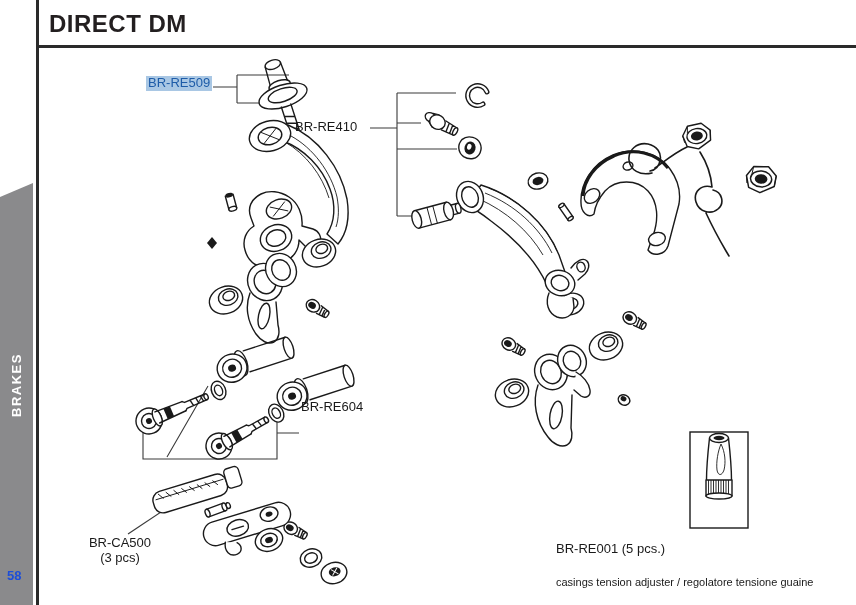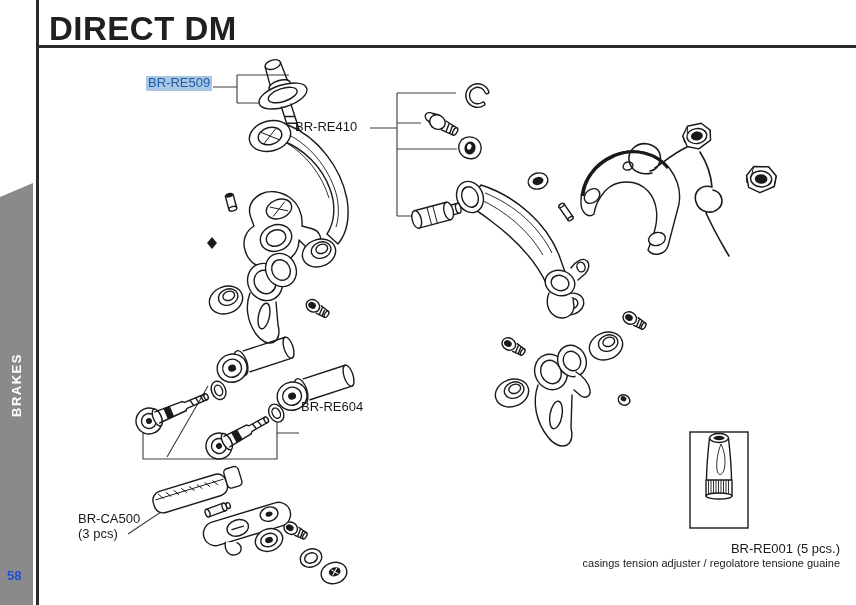--- a/index.html
+++ b/index.html
@@ -10,30 +10,30 @@
   
   .gray-strip { position:absolute; left:0; top:183px; width:33px; height:422px;
     background:#8a8a8c; clip-path:polygon(0 14px,100% 0,100% 100%,0 100%); }
   .sidebar-label { position:absolute; left:-21px; top:377px; width:75px; height:16px;
     transform:rotate(-90deg); color:#fff; font-size:13px; font-weight:bold;
     letter-spacing:1.5px; text-align:center; }
   .page-number { position:absolute; left:7px; top:568px; color:#1d4ed8;
     font-weight:bold; font-size:13px; }
   .vrule { position:absolute; left:36px; top:0; width:3px; height:605px; background:#2a2a2a; }
   .hrule { position:absolute; left:36px; top:45px; width:820px; height:3px; background:#2a2a2a; }
-  .title { position:absolute; left:49px; top:10px; margin:0; font-size:33px;
+  .title { position:absolute; left:49px; top:10px; margin:0; font-size:24px;
     font-weight:bold; letter-spacing:.5px; color:#231f20; }
   
   .callout { position:absolute; font-size:13px; color:#1a1a1a; white-space:nowrap; line-height:1.15; }
   .co-509 { left:146px; top:76px; background:#a9c7e4; color:#1e5ca8; padding:0 2px; }
   .co-410 { left:295px; top:120px; }
   .co-604 { left:301px; top:400px; }
-  .co-ca500 { left:78px; top:512px; width:84px; text-align:left; }
-  .co-re001 { left:556px; top:542px; width:284px; text-align:right; }
-  .co-re001 .cap { font-size:11px; margin-top:0; }
+  .co-ca500 { left:78px; top:536px; width:84px; text-align:center; }
+  .co-re001 { left:556px; top:542px; width:284px; text-align:left; }
+  .co-re001 .cap { font-size:11px; margin-top:19px; }
   
   svg.diagram { position:absolute; left:0; top:0; }
   .fw { fill:#fff; stroke:#1a1a1a; stroke-width:1.4; stroke-linecap:round; stroke-linejoin:round; }
   .ln { fill:none; stroke:#1a1a1a; stroke-width:1.4; stroke-linecap:round; stroke-linejoin:round; }
   .thin { fill:none; stroke:#1a1a1a; stroke-width:.9; }
   .fb { fill:#1a1a1a; stroke:none; }
   .wire { fill:none; stroke:#1a1a1a; stroke-width:1.6; stroke-linecap:round; }
   .ldr { fill:none; stroke:#3a3a3a; stroke-width:1.1; }
   .boxln { fill:none; stroke:#1a1a1a; stroke-width:1.4; }
 </style>

